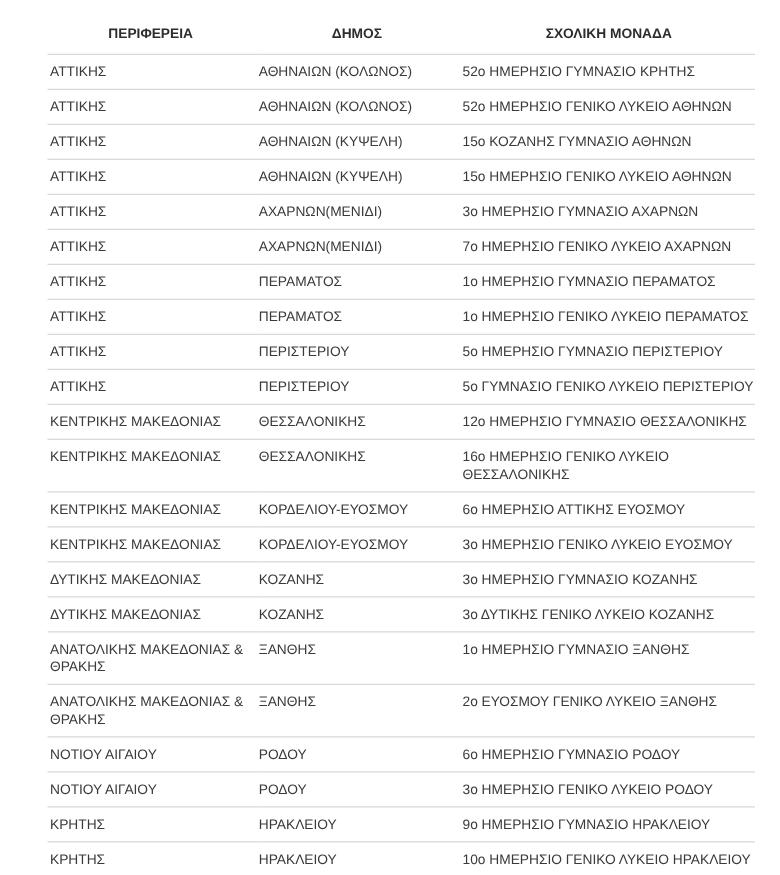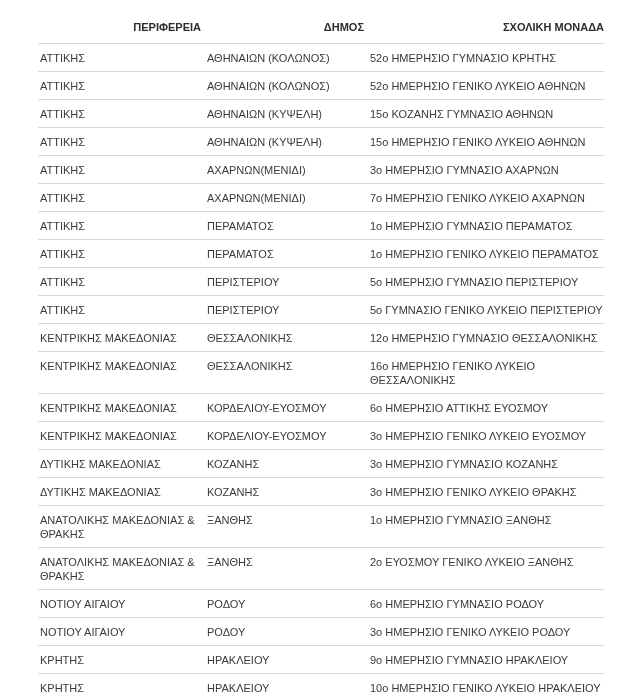--- a/index.html
+++ b/index.html
@@ -21,21 +21,21 @@
     width: 566px;
   }
   col.c-region { width: 167px; }
   col.c-municipality { width: 163px; }
   col.c-school { width: 236px; }
   table.school-table th {
     font-size: 11px;
     line-height: 14px;
     font-weight: bold;
     color: #2d2d2d;
-    text-align: right;
+    text-align: center;
     vertical-align: top;
     padding: 7px 4px 9px 2px;
     border-bottom: 1px solid #d8d8d8;
     white-space: pre-line;
   }
   table.school-table td {
     font-size: 11px;
     line-height: 14px;
     font-weight: normal;
     color: #3a3a3a;
@@ -141,21 +141,21 @@
           <td>3ο ΗΜΕΡΗΣΙΟ ΓΕΝΙΚΟ ΛΥΚΕΙΟ ΕΥΟΣΜΟΥ</td>
         </tr>
         <tr>
           <td>ΔΥΤΙΚΗΣ ΜΑΚΕΔΟΝΙΑΣ</td>
           <td>ΚΟΖΑΝΗΣ</td>
           <td>3ο ΗΜΕΡΗΣΙΟ ΓΥΜΝΑΣΙΟ ΚΟΖΑΝΗΣ</td>
         </tr>
         <tr>
           <td>ΔΥΤΙΚΗΣ ΜΑΚΕΔΟΝΙΑΣ</td>
           <td>ΚΟΖΑΝΗΣ</td>
-          <td>3ο ΗΜΕΡΗΣΙΟ ΓΕΝΙΚΟ ΛΥΚΕΙΟ ΘΡΑΚΗΣ</td>
+          <td>3ο ΔΥΤΙΚΗΣ ΓΕΝΙΚΟ ΛΥΚΕΙΟ ΚΟΖΑΝΗΣ</td>
         </tr>
         <tr>
           <td>ΑΝΑΤΟΛΙΚΗΣ ΜΑΚΕΔΟΝΙΑΣ &amp;
 ΘΡΑΚΗΣ</td>
           <td>ΞΑΝΘΗΣ</td>
           <td>1ο ΗΜΕΡΗΣΙΟ ΓΥΜΝΑΣΙΟ ΞΑΝΘΗΣ</td>
         </tr>
         <tr>
           <td>ΑΝΑΤΟΛΙΚΗΣ ΜΑΚΕΔΟΝΙΑΣ &amp;
 ΘΡΑΚΗΣ</td>

